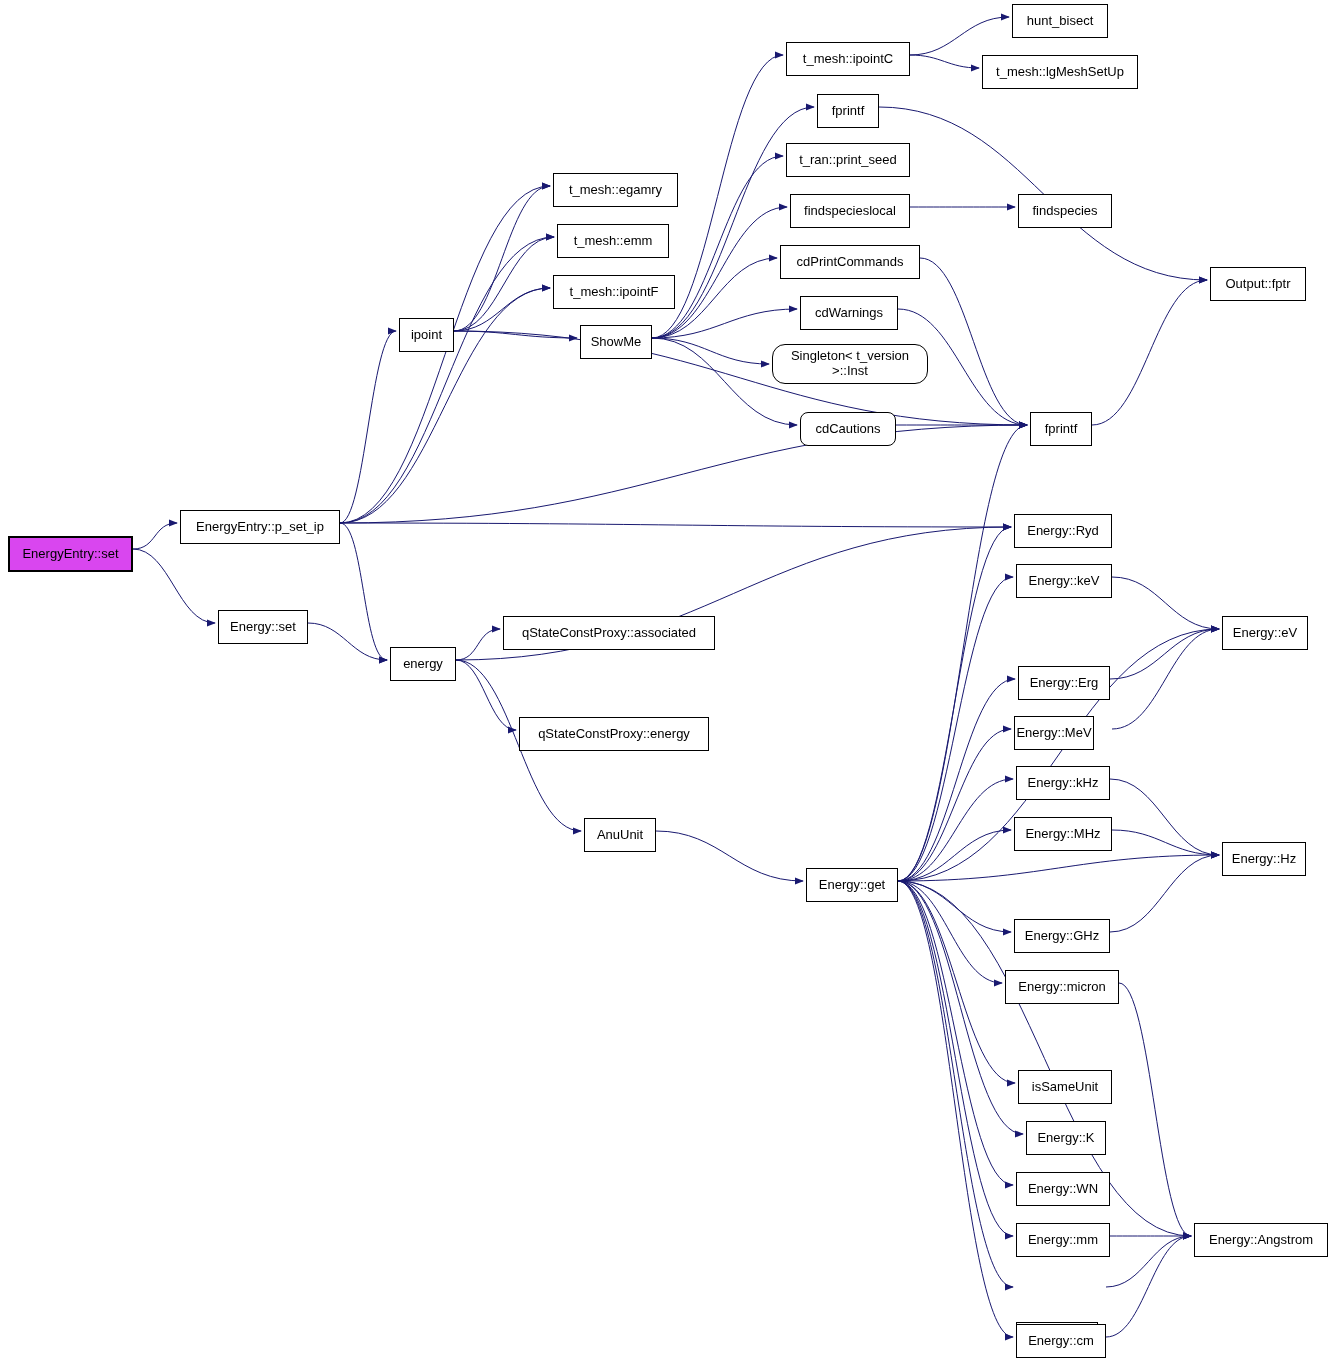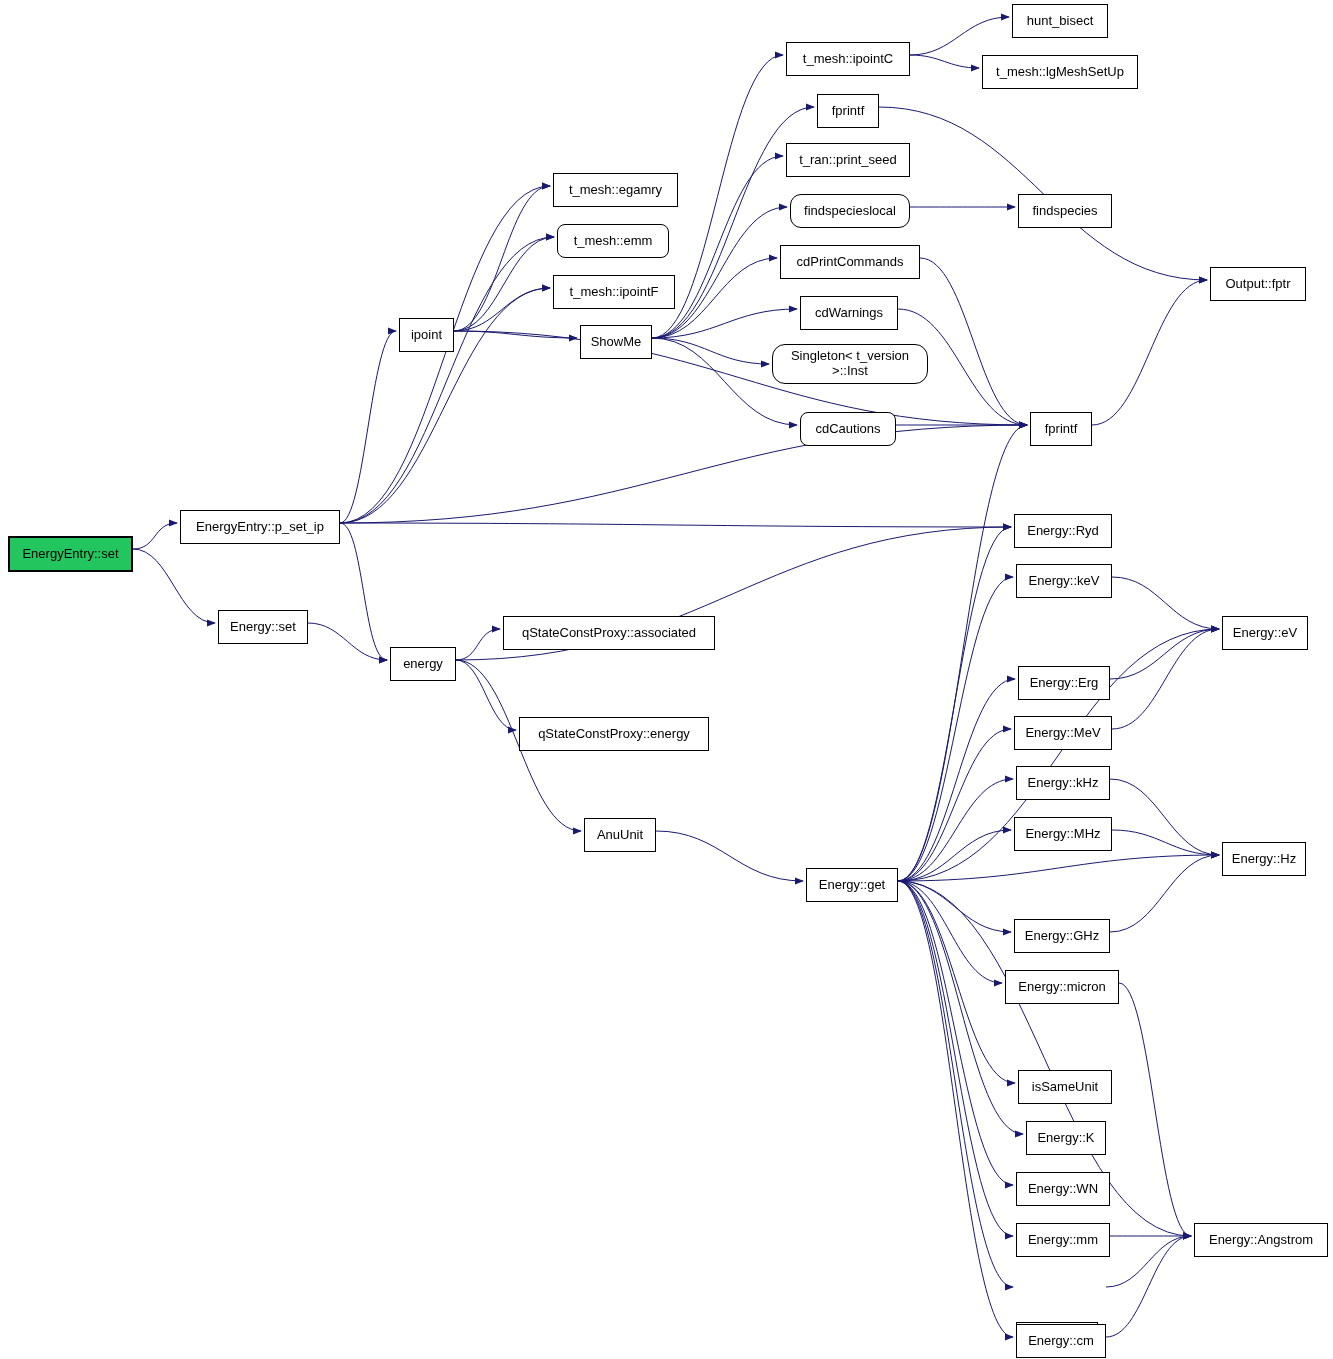--- a/index.html
+++ b/index.html
@@ -37,21 +37,21 @@
     display: flex;
     align-items: center;
     justify-content: center;
     text-align: center;
     padding: 16px 4px;
     white-space: normal;
     cursor: pointer;
     z-index: 2;
   }
   .node.highlight {
-    background: #22c55e;
+    background: #d946ef;
     border: 2px solid #000000;
     cursor: default;
   }
 </style>
 </head>
 <body>
 
 <div id="canvas">
   <svg id="edges" width="1333" height="1359" viewBox="0 0 1333 1359" xmlns="http://www.w3.org/2000/svg">
     <defs>
@@ -123,45 +123,45 @@
       <path d="M1110,1236 C1146.45,1236 1154.55,1236 1191,1236" class="edge" marker-end="url(#arrow)"></path>
       <path d="M1106,1287 C1144.25,1287 1152.75,1236 1191,1236" class="edge" marker-end="url(#arrow)"></path>
       <path d="M1106,1337 C1144.25,1337 1152.75,1236 1191,1236" class="edge" marker-end="url(#arrow)"></path>
     </svg>
 <div class="node highlight" style="left: 8px; top: 536px; width: 125px; height: 26px;">EnergyEntry::set</div>
     <div class="node" style="left: 180px; top: 510px; width: 160px; height: 26px;">EnergyEntry::p_set_ip</div>
     <div class="node" style="left: 218px; top: 610px; width: 90px; height: 26px;">Energy::set</div>
     <div class="node" style="left: 399px; top: 318px; width: 55px; height: 26px;">ipoint</div>
     <div class="node" style="left: 390px; top: 647px; width: 66px; height: 26px;">energy</div>
     <div class="node" style="left: 553px; top: 173px; width: 125px; height: 26px;">t_mesh::egamry</div>
-    <div class="node" style="left: 557px; top: 224px; width: 112px; height: 26px; border-radius: 8px;">t_mesh::emm</div>
+    <div class="node" style="left: 557px; top: 224px; width: 112px; height: 26px;">t_mesh::emm</div>
     <div class="node" style="left: 553px; top: 275px; width: 122px; height: 26px;">t_mesh::ipointF</div>
     <div class="node" style="left: 580px; top: 325px; width: 72px; height: 26px;">ShowMe</div>
     <div class="node" style="left: 786px; top: 42px; width: 124px; height: 26px;">t_mesh::ipointC</div>
     <div class="node" style="left: 817px; top: 94px; width: 62px; height: 26px;">fprintf</div>
     <div class="node" style="left: 786px; top: 143px; width: 124px; height: 26px;">t_ran::print_seed</div>
-    <div class="node" style="left: 790px; top: 194px; width: 120px; height: 26px; border-radius: 11px;">findspecieslocal</div>
+    <div class="node" style="left: 790px; top: 194px; width: 120px; height: 26px;">findspecieslocal</div>
     <div class="node" style="left: 780px; top: 245px; width: 140px; height: 26px;">cdPrintCommands</div>
     <div class="node" style="left: 800px; top: 296px; width: 98px; height: 26px;">cdWarnings</div>
     <div class="node" style="left: 772px; top: 344px; width: 156px; height: 40px; border-radius: 13px;">Singleton&lt; t_version &gt;::Inst</div>
     <div class="node" style="left: 800px; top: 412px; width: 96px; height: 26px; border-radius: 8px;">cdCautions</div>
     <div class="node" style="left: 1012px; top: 4px; width: 96px; height: 26px;">hunt_bisect</div>
     <div class="node" style="left: 982px; top: 55px; width: 156px; height: 26px;">t_mesh::lgMeshSetUp</div>
     <div class="node" style="left: 1018px; top: 194px; width: 94px; height: 26px;">findspecies</div>
     <div class="node" style="left: 1210px; top: 267px; width: 96px; height: 26px;">Output::fptr</div>
     <div class="node" style="left: 1030px; top: 412px; width: 62px; height: 26px;">fprintf</div>
     <div class="node" style="left: 503px; top: 616px; width: 212px; height: 26px;">qStateConstProxy::associated</div>
     <div class="node" style="left: 519px; top: 717px; width: 190px; height: 26px;">qStateConstProxy::energy</div>
     <div class="node" style="left: 584px; top: 818px; width: 72px; height: 26px;">AnuUnit</div>
     <div class="node" style="left: 806px; top: 868px; width: 92px; height: 26px;">Energy::get</div>
     <div class="node" style="left: 1014px; top: 514px; width: 98px; height: 26px;">Energy::Ryd</div>
     <div class="node" style="left: 1016px; top: 564px; width: 96px; height: 26px; text-align: center;">Energy::keV</div>
     <div class="node" style="left: 1222px; top: 616px; width: 86px; height: 26px;">Energy::eV</div>
     <div class="node" style="left: 1018px; top: 666px; width: 92px; height: 26px;">Energy::Erg</div>
-    <div class="node" style="left: 1014px; top: 716px; width: 98px; height: 26px;">Energy::MeV</div>
+    <div class="node" style="left: 1014px; top: 716px; width: 80px; height: 26px;">Energy::MeV</div>
     <div class="node" style="left: 1016px; top: 766px; width: 94px; height: 26px;">Energy::kHz</div>
     <div class="node" style="left: 1014px; top: 817px; width: 98px; height: 26px;">Energy::MHz</div>
     <div class="node" style="left: 1222px; top: 842px; width: 84px; height: 26px;">Energy::Hz</div>
     <div class="node" style="left: 1014px; top: 919px; width: 96px; height: 34px;">Energy::GHz</div>
     <div class="node" style="left: 1005px; top: 970px; width: 114px; height: 26px;">Energy::micron</div>
     <div class="node" style="left: 1018px; top: 1070px; width: 94px; height: 26px;">isSameUnit</div>
     <div class="node" style="left: 1026px; top: 1121px; width: 80px; height: 26px;">Energy::K</div>
     <div class="node" style="left: 1016px; top: 1172px; width: 94px; height: 26px;">Energy::WN</div>
     <div class="node" style="left: 1016px; top: 1223px; width: 94px; height: 26px;">Energy::mm</div>
     <div class="node" style="left: 1194px; top: 1223px; width: 134px; height: 26px;">Energy::Angstrom</div>

